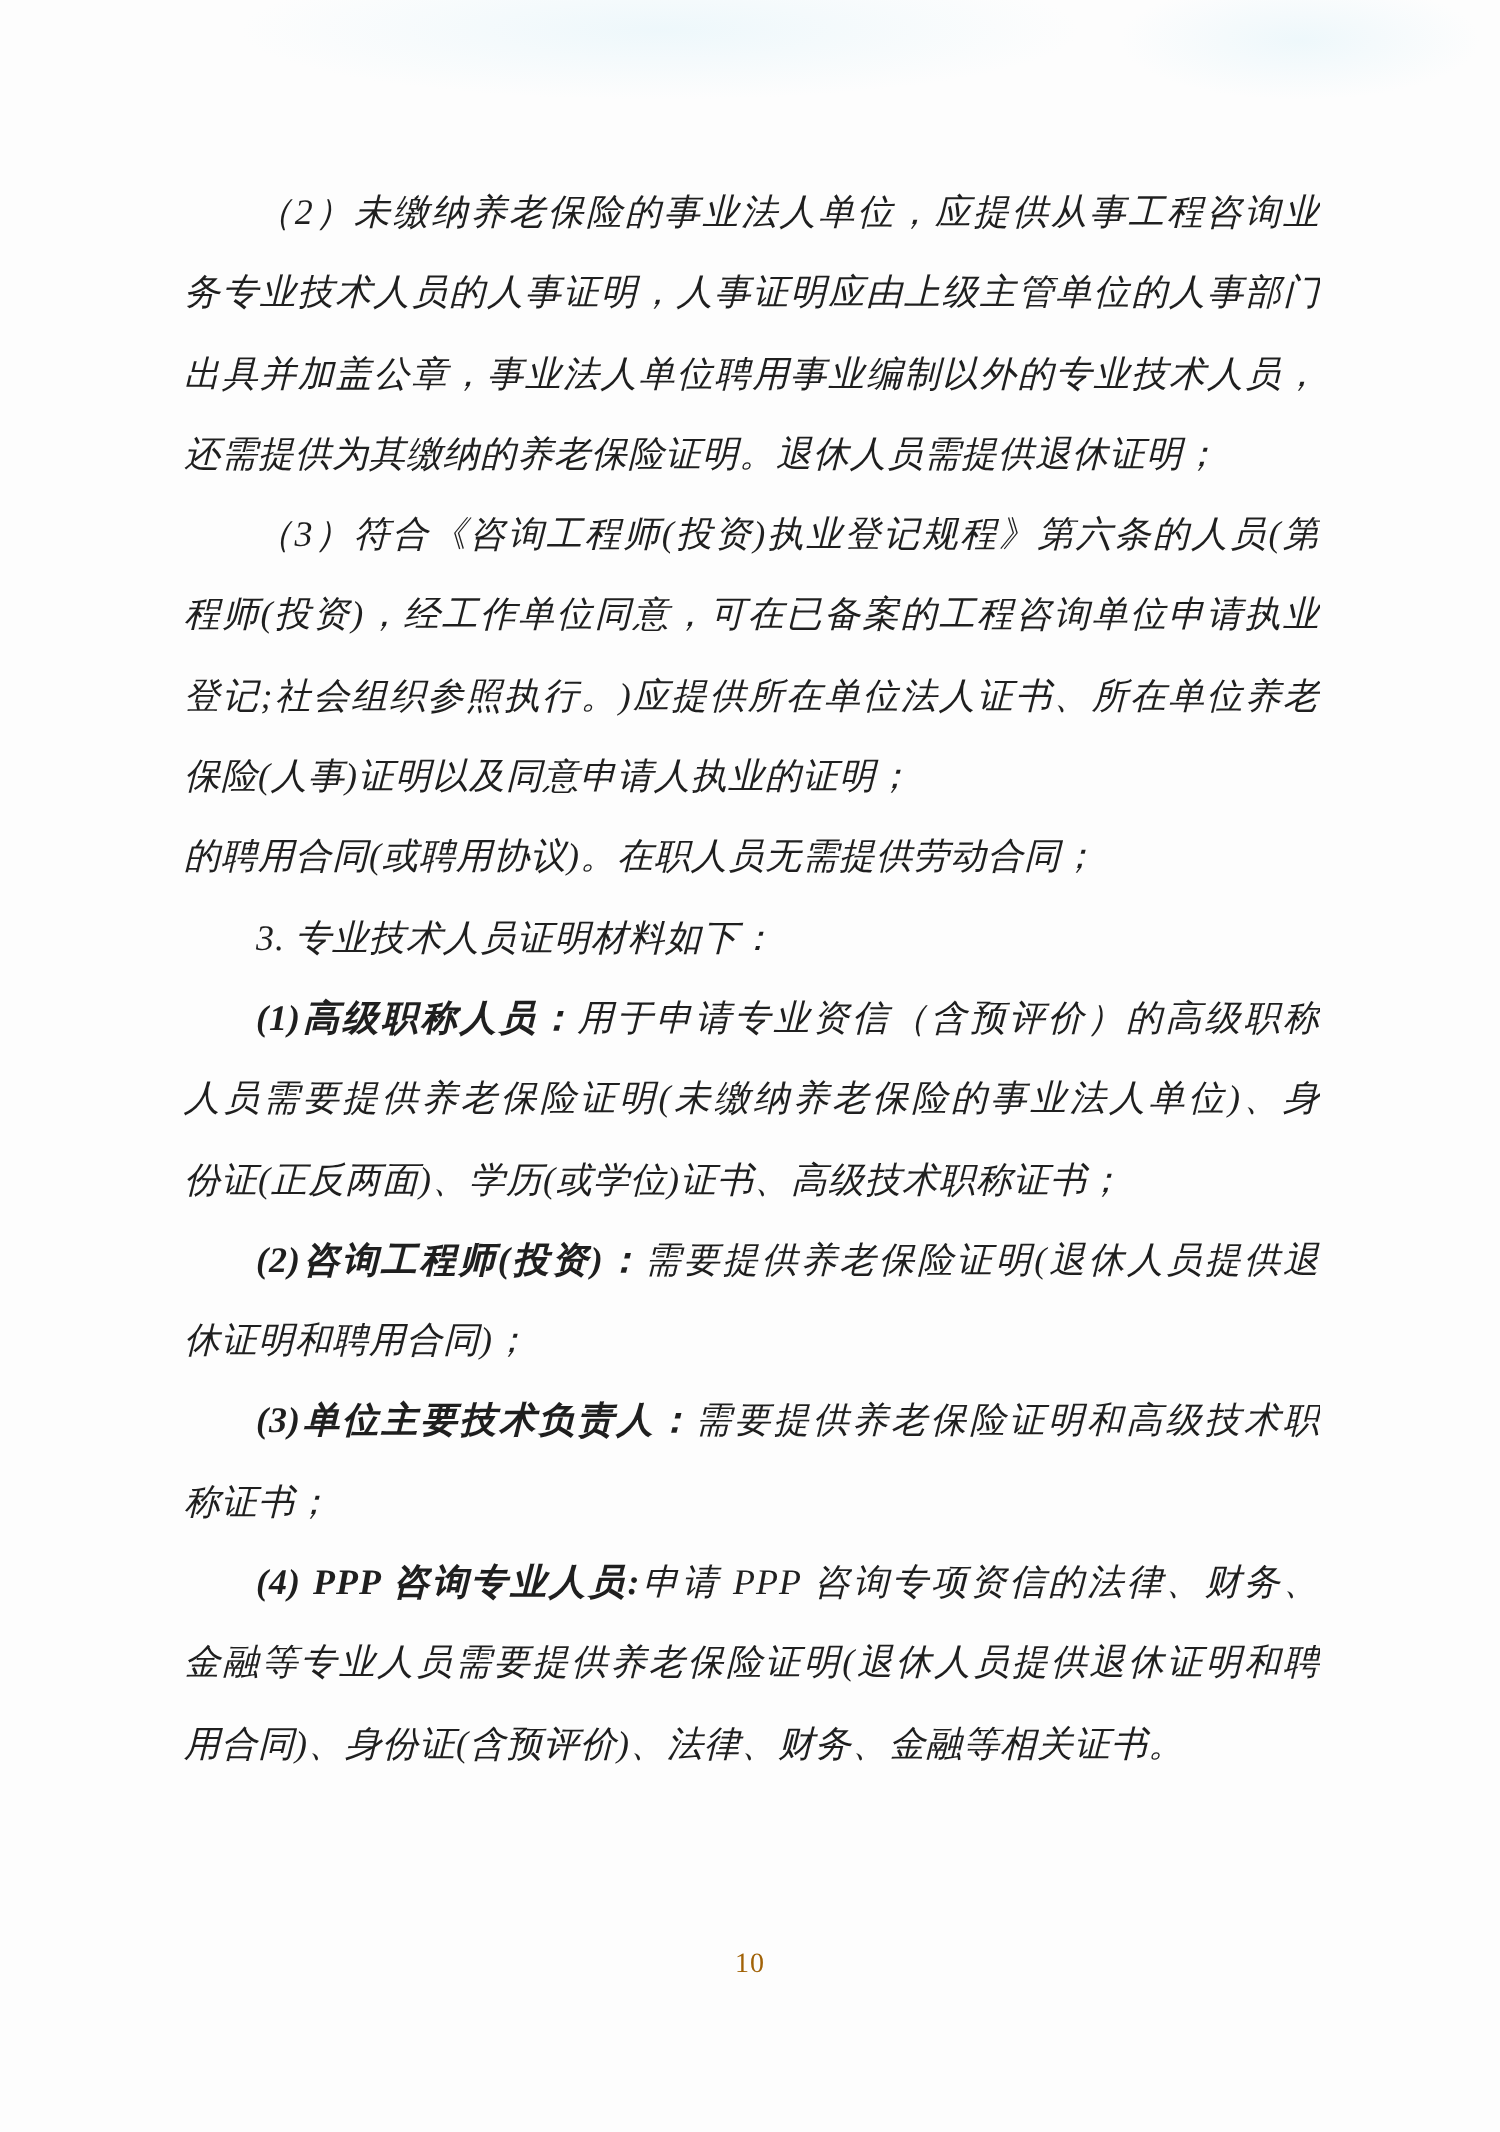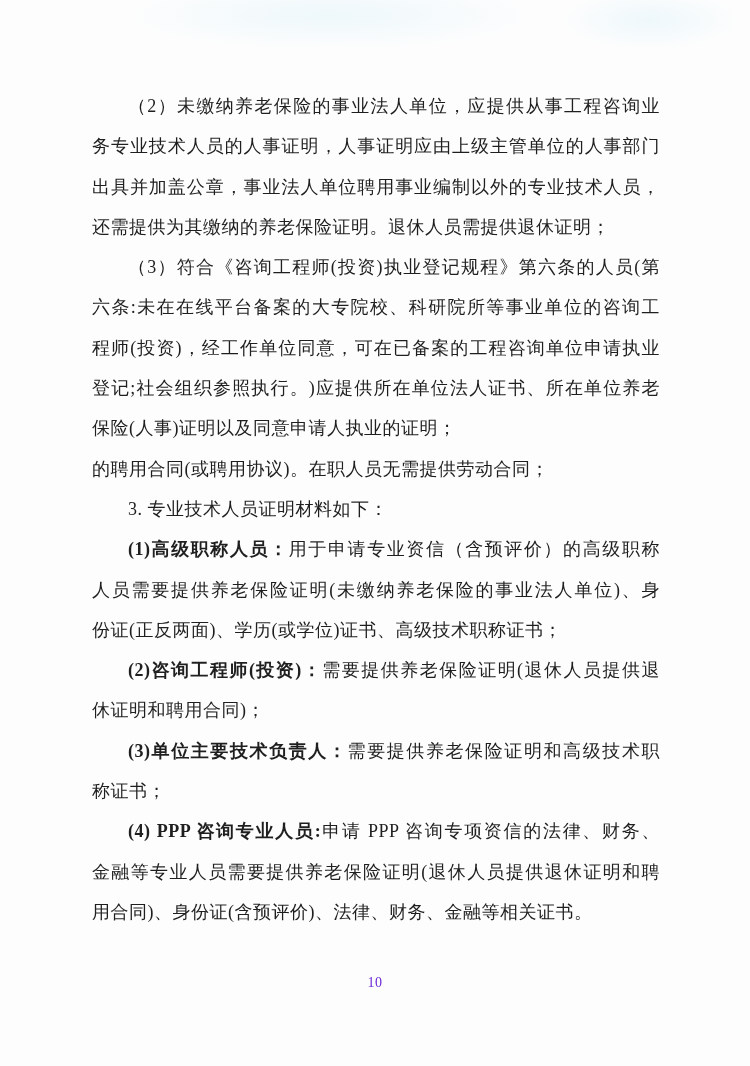--- a/index.html
+++ b/index.html
@@ -40,50 +40,49 @@
     text-align: left;
     letter-spacing: 0.5px;
   }
   .line.justify {
     text-align: justify;
     text-align-last: justify;
   }
   .line.indent {
     text-indent: 2em;
   }
-  .seg { font-weight: 400; }
+  .seg { font-weight: 400; font-style: italic; }
   .seg.b { font-weight: 700; }
   .page-number {
     position: absolute;
     left: 0;
     top: 975px;
     width: 100%;
     text-align: center;
     font-size: 14px;
-    color: #6d28d9;
+    color: #a16207;
     letter-spacing: 0.5px;
   }
 </style>
 </head>
 <body>
 
 <div class="page">
   <div class="scan-artifact a1"></div>
   <div class="scan-artifact a2"></div>
 
   <div class="content">
       <div class="para">
         <div class="line justify indent"><span class="seg">（2）未缴纳养老保险的事业法人单位，应提供从事工程咨询业</span></div>
         <div class="line justify"><span class="seg">务专业技术人员的人事证明，人事证明应由上级主管单位的人事部门</span></div>
         <div class="line justify"><span class="seg">出具并加盖公章，事业法人单位聘用事业编制以外的专业技术人员，</span></div>
         <div class="line"><span class="seg">还需提供为其缴纳的养老保险证明。退休人员需提供退休证明；</span></div>
       </div>
       <div class="para">
         <div class="line justify indent"><span class="seg">（3）符合《咨询工程师(投资)执业登记规程》第六条的人员(第</span></div>
-        <div class="line justify"><span class="seg">六条:未在在线平台备案的大专院校、科研院所等事业单位的咨询工</span></div>
         <div class="line justify"><span class="seg">程师(投资)，经工作单位同意，可在已备案的工程咨询单位申请执业</span></div>
         <div class="line justify"><span class="seg">登记;社会组织参照执行。)应提供所在单位法人证书、所在单位养老</span></div>
         <div class="line"><span class="seg">保险(人事)证明以及同意申请人执业的证明；</span></div>
       </div>
       <div class="para">
         <div class="line"><span class="seg">的聘用合同(或聘用协议)。在职人员无需提供劳动合同；</span></div>
       </div>
       <div class="para">
         <div class="line indent"><span class="seg">3. 专业技术人员证明材料如下：</span></div>
       </div>

